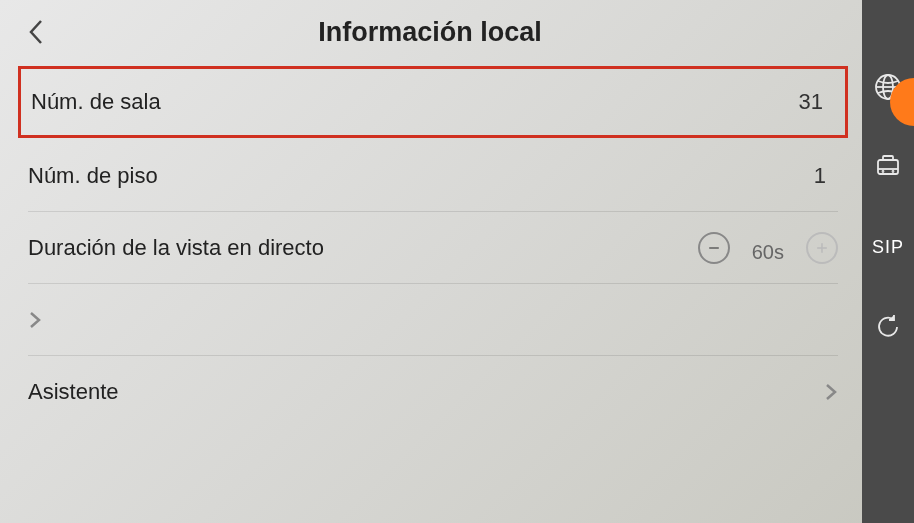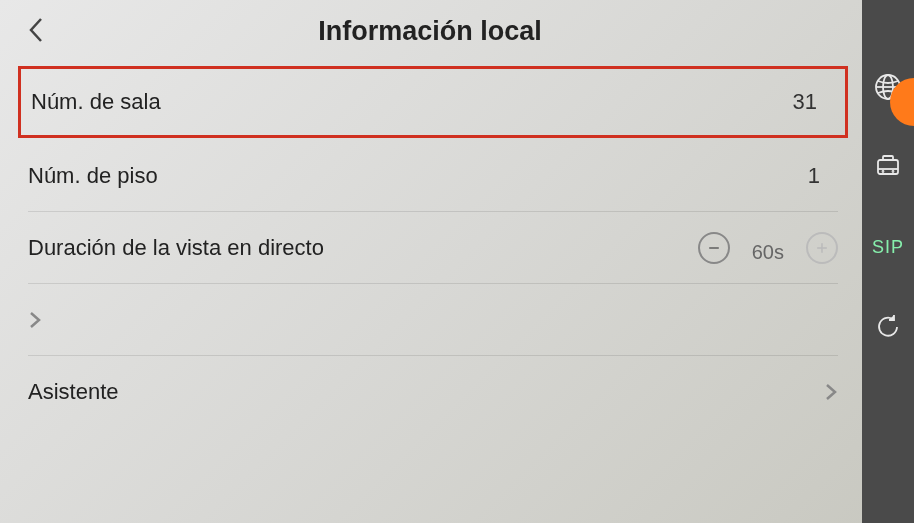--- a/index.html
+++ b/index.html
@@ -17,20 +17,21 @@
     }
     .main-panel {
       position: absolute;
       left: 6px;
       top: 0;
       width: 848px;
       height: 523px;
     }
     .header {
       display: flex;
+      align-items: center;
       height: 64px;
       padding: 16px 16px;
     }
     .back-chevron {
       width: 28px;
       height: 28px;
       display: flex;
       align-items: center;
       justify-content: center;
       color: #555;
@@ -76,21 +77,21 @@
       font-weight: 400;
     }
     .row-value {
       font-size: 20px;
       color: #555;
       margin-right: 18px;
     }
     .row-value-num {
       font-size: 22px;
       color: #333;
-      margin-right: 18px;
+      margin-right: 12px;
       font-weight: 400;
     }
     .chevron-right {
       width: 14px;
       height: 20px;
       display: flex;
       align-items: center;
       justify-content: center;
     }
     .chevron-right svg {
@@ -154,21 +155,21 @@
     }
     .side-icon svg {
       width: 30px;
       height: 30px;
       stroke: #e8e8e8;
       stroke-width: 1.8;
       fill: none;
     }
     .sip-text {
       font-size: 18px;
-      color: #86efac;
+      color: #ffffff;
       letter-spacing: 1px;
       text-align: right;
     }
     .orange-badge {
       position: absolute;
       right: 0;
       top: 78px;
       width: 24px;
       height: 48px;
       background: #ff7a1a;

